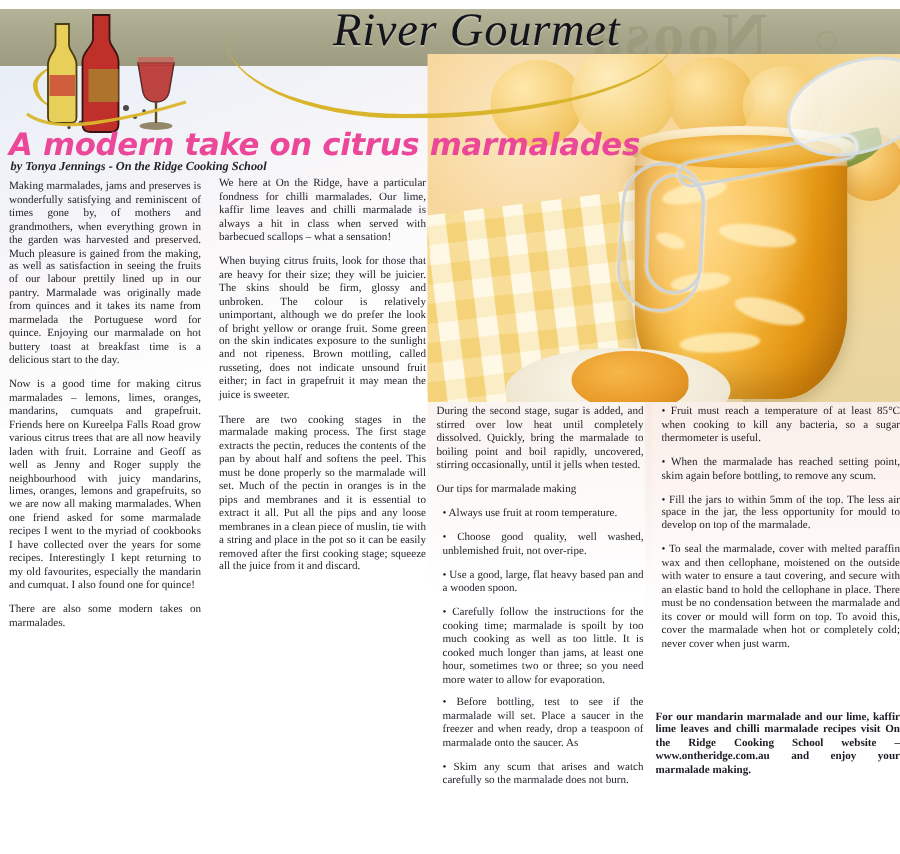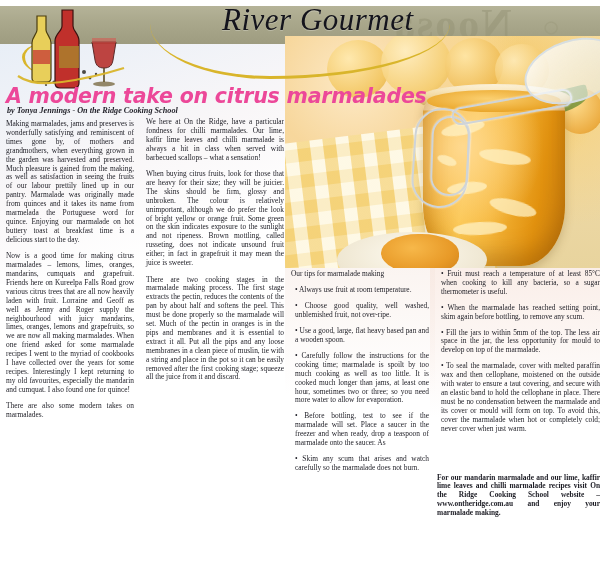--- a/index.html
+++ b/index.html
@@ -267,20 +267,21 @@
     <p>There are also some modern takes on marmalades.</p>
   </div>
 
   <div class="col" id="c2">
     <p>We here at On the Ridge, have a particular fondness for chilli marmalades.  Our lime, kaffir lime leaves and chilli marmalade is always a hit in class when served with barbecued scallops – what a sensation!</p>
     <p>When buying citrus fruits, look for those that are heavy for their size; they will be juicier.  The skins should be firm, glossy and unbroken.  The colour is relatively unimportant, although we do prefer the look of bright yellow or orange fruit.  Some green on the skin indicates exposure to the sunlight and not ripeness. Brown mottling, called russeting, does not indicate unsound fruit either; in fact in grapefruit it may mean the juice is sweeter.</p>
     <p>There are two cooking stages in the marmalade making process. The first stage extracts the pectin, reduces the contents of the pan by about half and softens the peel.  This must be done properly so the marmalade will set.  Much of the pectin in oranges is in the pips and membranes and it is essential to extract it all.  Put all the pips and any loose membranes in a clean piece of muslin, tie with a string and place in the pot so it can be easily removed after the first cooking stage; squeeze all the juice from it and discard.</p>
   </div>
 
   <div class="col clip-right" id="c3">
+    <p>During the second stage, sugar is added, and stirred over low heat until completely dissolved. Quickly, bring the marmalade to boiling point and boil rapidly, uncovered, stirring occasionally, until it jells when tested.</p>
     <p>Our tips for marmalade making</p>
     <p class="bullet">• Always use fruit at room temperature.</p>
     <p class="bullet">• Choose good quality, well washed, unblemished fruit, not over-ripe.</p>
     <p class="bullet">• Use a good, large, flat heavy based pan and a wooden spoon.</p>
     <p class="bullet">• Carefully follow the instructions for the cooking time; marmalade is spoilt by too much cooking as well as too little.  It is cooked much longer than jams, at least one hour, sometimes two or three; so you need more water to allow for evaporation.</p>
     <p class="bullet">• Before bottling, test to see if the marmalade will set.  Place a saucer in the freezer and when ready, drop a teaspoon of marmalade onto the saucer. As</p>
     <p class="bullet">• Skim any scum that arises and watch carefully so the marmalade does not burn.</p>
   </div>
 
   <div class="col clip-right" id="c4">

